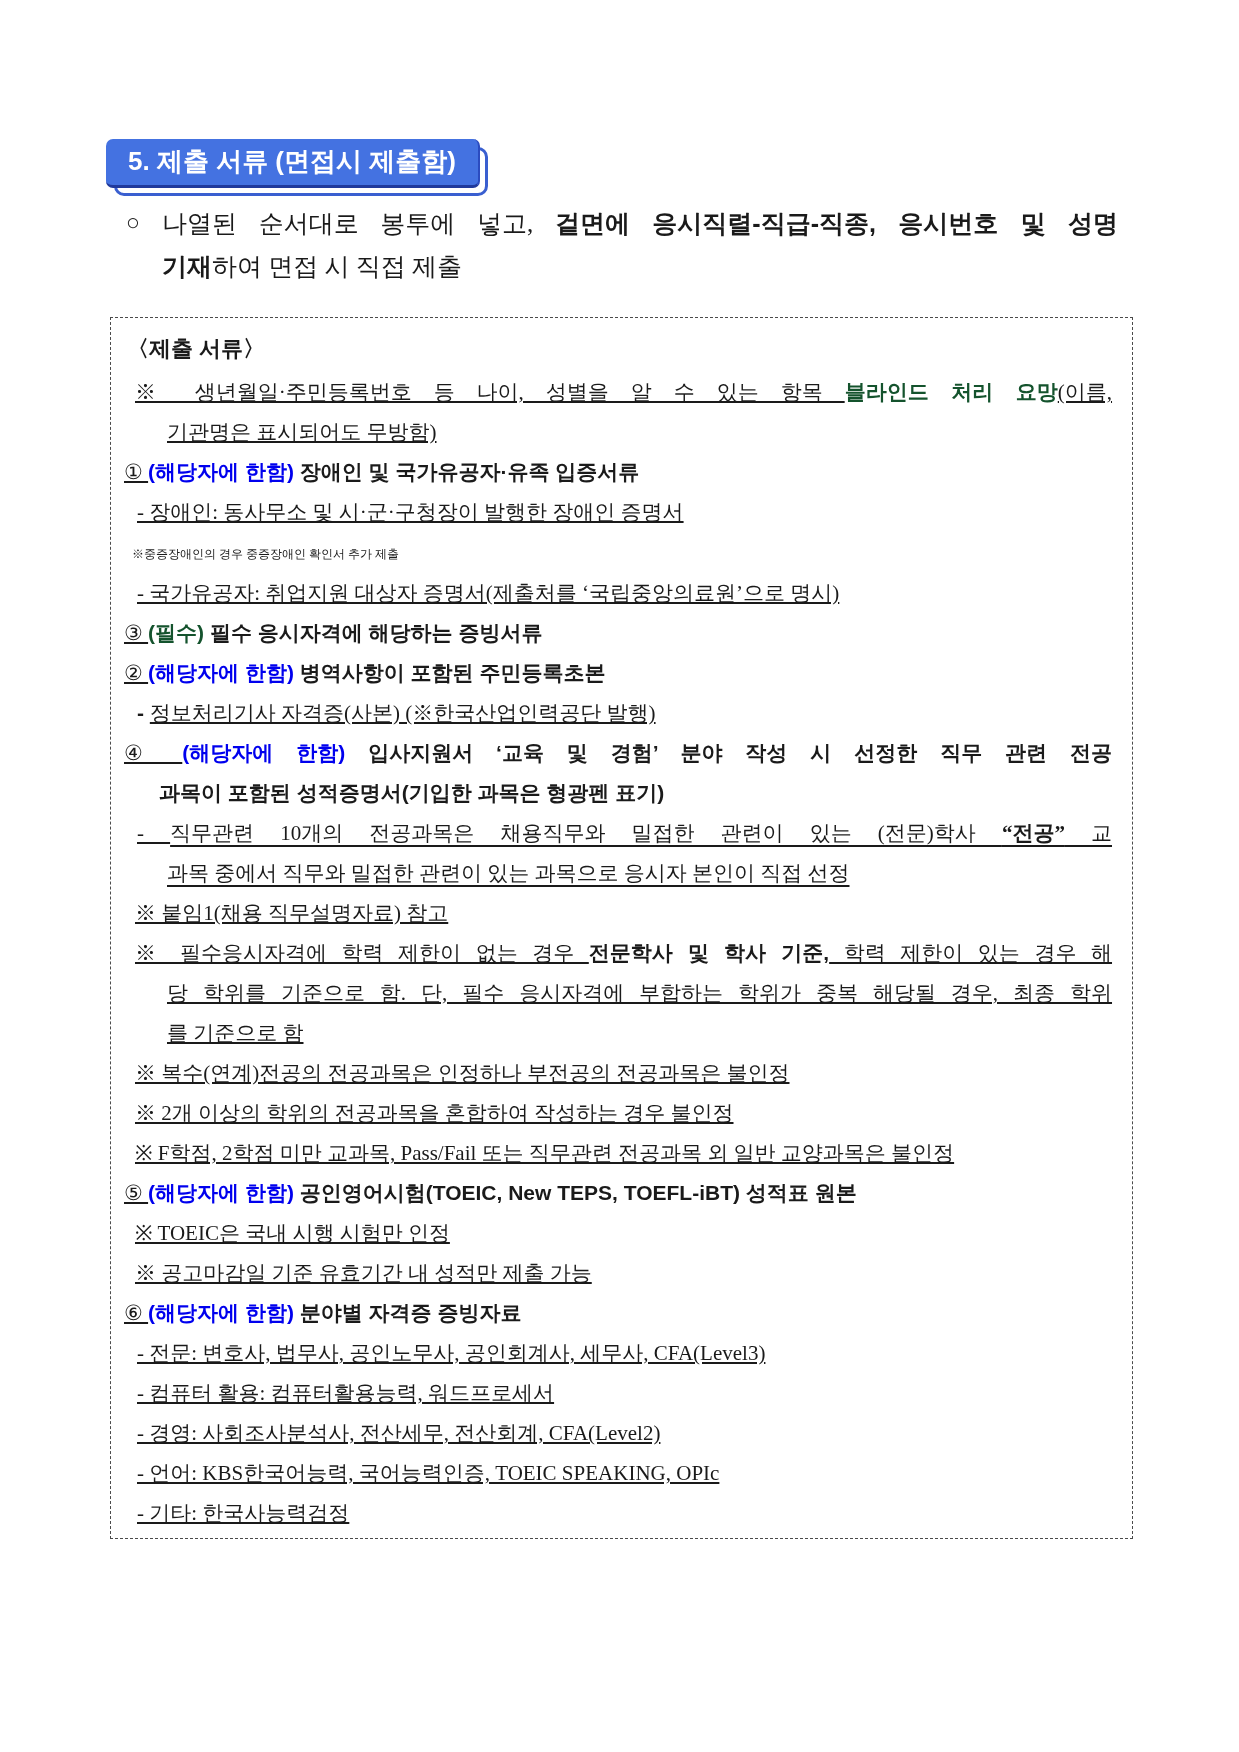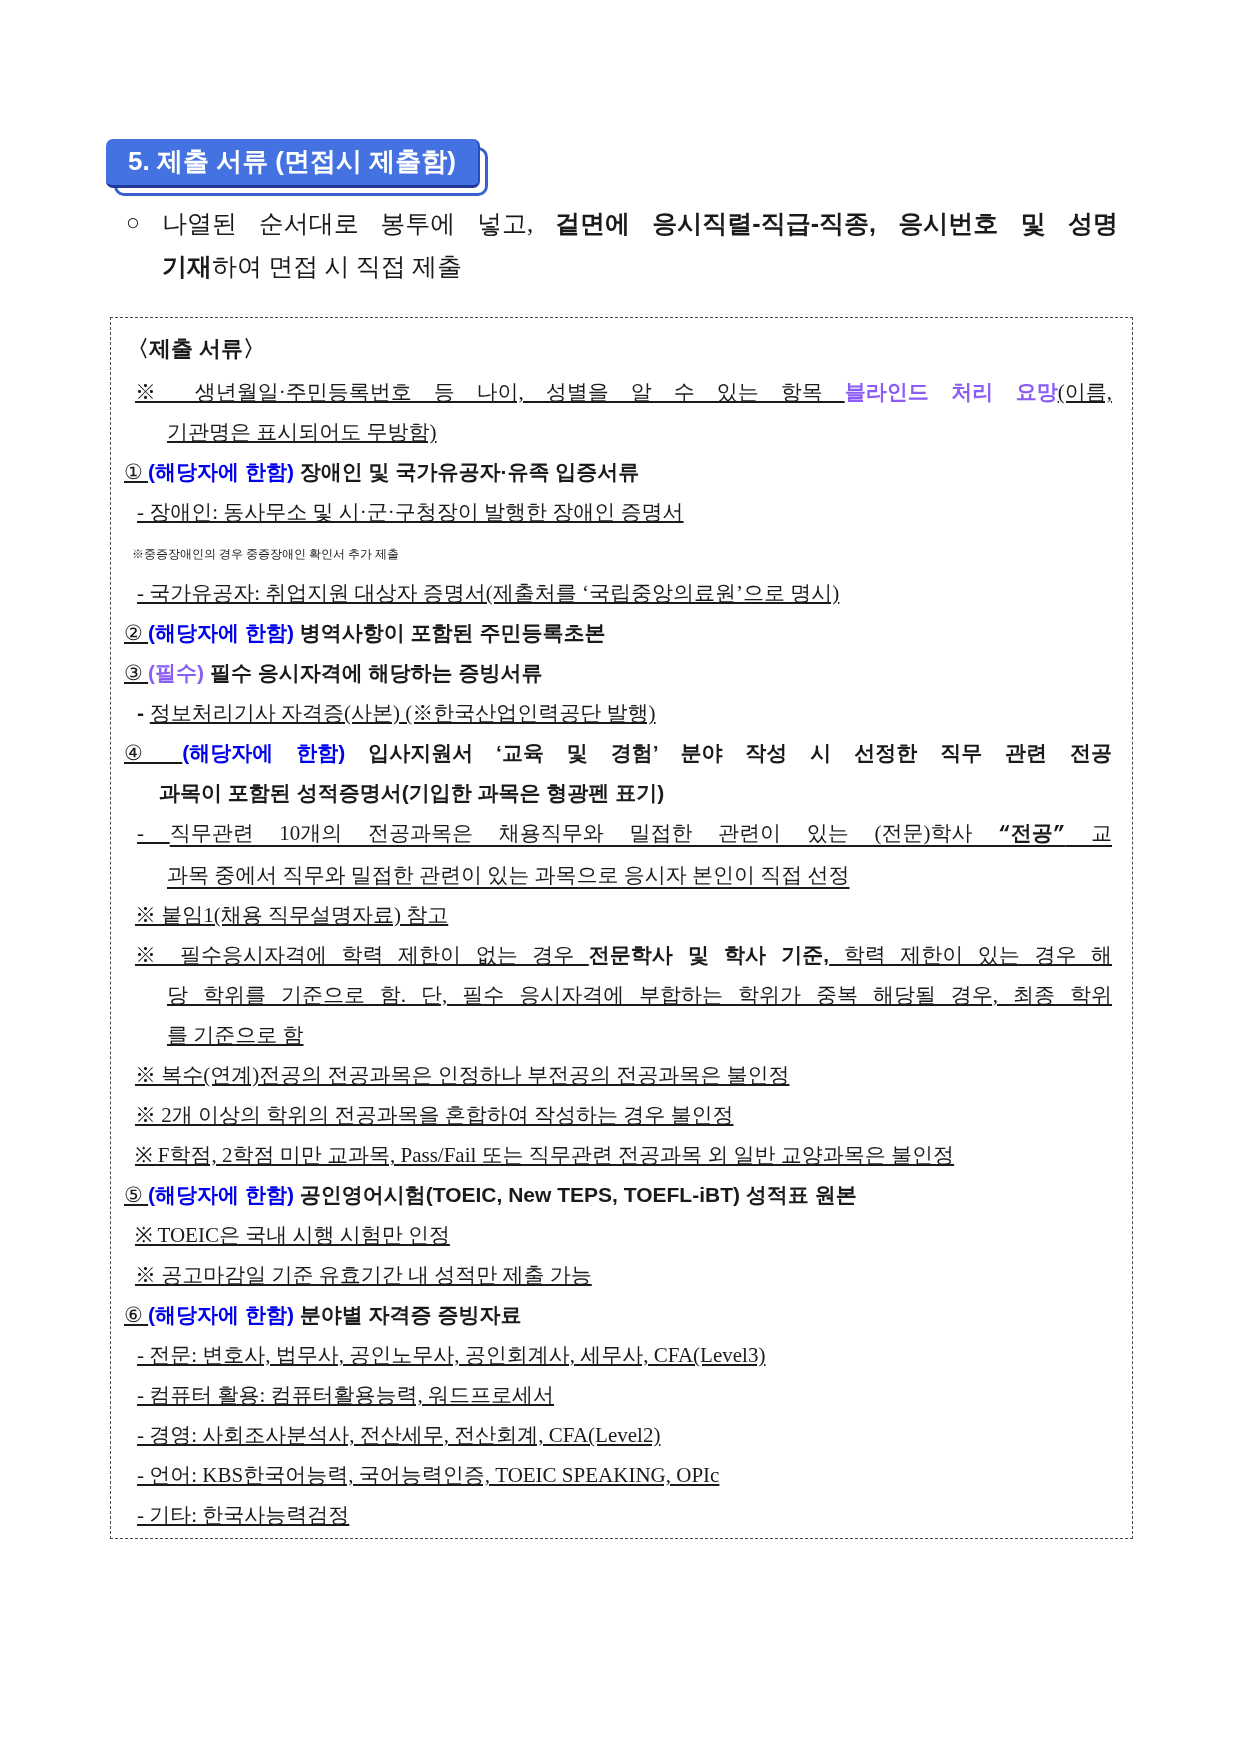--- a/index.html
+++ b/index.html
@@ -57,23 +57,23 @@
   .ln-note    { padding-left: 16px; }
   .ln-sub     { padding-left: 18px; }
   .ln-subsmall{ padding-left: 13px; line-height: 38px; }
   .ln-cont    { padding-left: 48px; }
   .ln-contitem{ padding-left: 40px; }
 
   .seg-n  { font-family: "Liberation Serif", "DejaVu Serif", serif; text-decoration: underline; }
   .seg-sm { font-family: "Liberation Serif", "DejaVu Serif", serif; font-size: 12px; }
   .seg-b  { font-family: "Liberation Sans", "DejaVu Sans", sans-serif; font-weight: 700; }
   .seg-bb { font-family: "Liberation Sans", "DejaVu Sans", sans-serif; font-weight: 700; color: #0000ee; }
-  .seg-rb { font-family: "Liberation Sans", "DejaVu Sans", sans-serif; font-weight: 700; color: #8b5cf6; }
+  .seg-rb { font-family: "Liberation Sans", "DejaVu Sans", sans-serif; font-weight: 700; color: #14532d; }
   .seg-u  { font-family: "Liberation Serif", "DejaVu Serif", serif; text-decoration: underline; text-underline-offset: 5px; }
-  .seg-ub { font-family: Liberation Mono, monospace; font-weight: 700; text-decoration: underline; text-underline-offset: 5px; }
+  .seg-ub { font-family: Liberation Serif, serif; font-weight: 700; text-decoration: underline; text-underline-offset: 5px; }
 </style>
 </head>
 <body>
 
 <div class="page">
 
   <div class="header-wrap">
     <div class="header-echo"></div>
     <div class="header-box">
       <span>5. 제출 서류 (면접시 제출함)</span>
@@ -90,22 +90,22 @@
 
   <div class="doc-box">
     <div>
         <div class="doc-line ln-title"><span class="seg-b">〈제출 서류〉</span></div>
         <div class="doc-line ln-note justify-full"><span class="seg-n">※ 생년월일·주민등록번호 등 나이, 성별을 알 수 있는 항목 </span><span class="seg-rb">블라인드 처리 요망</span><span class="seg-n">(이름,</span></div>
         <div class="doc-line ln-cont"><span class="seg-n">기관명은 표시되어도 무방함)</span></div>
         <div class="doc-line ln-item"><span class="seg-n">① </span><span class="seg-bb">(해당자에 한함) </span><span class="seg-b">장애인 및 국가유공자·유족 입증서류</span></div>
         <div class="doc-line ln-sub"><span class="seg-n">- 장애인: 동사무소 및 시·군·구청장이 발행한 장애인 증명서</span></div>
         <div class="doc-line ln-subsmall"><span class="seg-sm">※중증장애인의 경우 중증장애인 확인서 추가 제출</span></div>
         <div class="doc-line ln-sub"><span class="seg-n">- 국가유공자: 취업지원 대상자 증명서(제출처를 ‘국립중앙의료원’으로 명시)</span></div>
+        <div class="doc-line ln-item"><span class="seg-n">③ </span><span class="seg-rb">(필수) </span><span class="seg-b">필수 응시자격에 해당하는 증빙서류</span></div>
         <div class="doc-line ln-item"><span class="seg-n">② </span><span class="seg-bb">(해당자에 한함) </span><span class="seg-b">병역사항이 포함된 주민등록초본</span></div>
-        <div class="doc-line ln-item"><span class="seg-n">③ </span><span class="seg-rb">(필수) </span><span class="seg-b">필수 응시자격에 해당하는 증빙서류</span></div>
         <div class="doc-line ln-sub"><span class="seg-b">- </span><span class="seg-n">정보처리기사 자격증(사본) (※한국산업인력공단 발행)</span></div>
         <div class="doc-line ln-item justify-full"><span class="seg-n">④ </span><span class="seg-bb">(해당자에 한함) </span><span class="seg-b">입사지원서 ‘교육 및 경험’ 분야 작성 시 선정한 직무 관련 전공</span></div>
         <div class="doc-line ln-contitem"><span class="seg-b">과목이 포함된 성적증명서(기입한 과목은 형광펜 표기)</span></div>
         <div class="doc-line ln-sub justify-full"><span class="seg-n">- </span><span class="seg-u">직무관련 10개의 전공과목은 채용직무와 밀접한 관련이 있는 (전문)학사 </span><span class="seg-ub">“전공”</span><span class="seg-u"> 교</span></div>
         <div class="doc-line ln-cont"><span class="seg-u">과목 중에서 직무와 밀접한 관련이 있는 과목으로 응시자 본인이 직접 선정</span></div>
         <div class="doc-line ln-note"><span class="seg-n">※ 붙임1(채용 직무설명자료) 참고</span></div>
         <div class="doc-line ln-note justify-full"><span class="seg-n">※ 필수응시자격에 학력 제한이 없는 경우 </span><span class="seg-b">전문학사 및 학사 기준,</span><span class="seg-n"> 학력 제한이 있는 경우 해</span></div>
         <div class="doc-line ln-cont justify-full"><span class="seg-n">당 학위를 기준으로 함. 단, 필수 응시자격에 부합하는 학위가 중복 해당될 경우, 최종 학위</span></div>
         <div class="doc-line ln-cont"><span class="seg-n">를 기준으로 함</span></div>
         <div class="doc-line ln-note"><span class="seg-n">※ 복수(연계)전공의 전공과목은 인정하나 부전공의 전공과목은 불인정</span></div>

